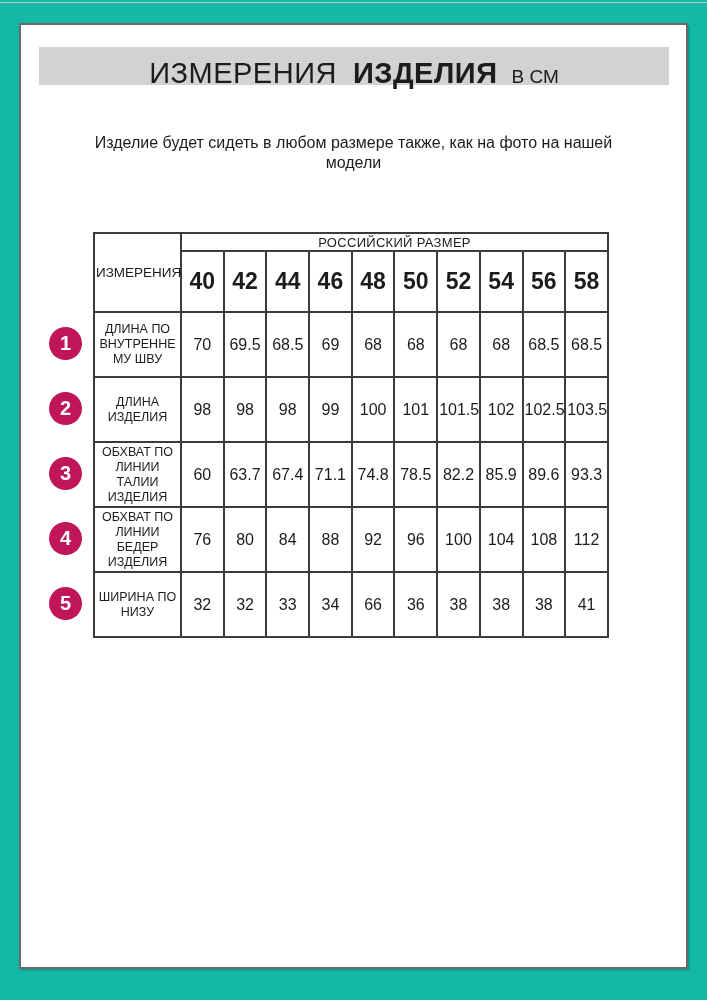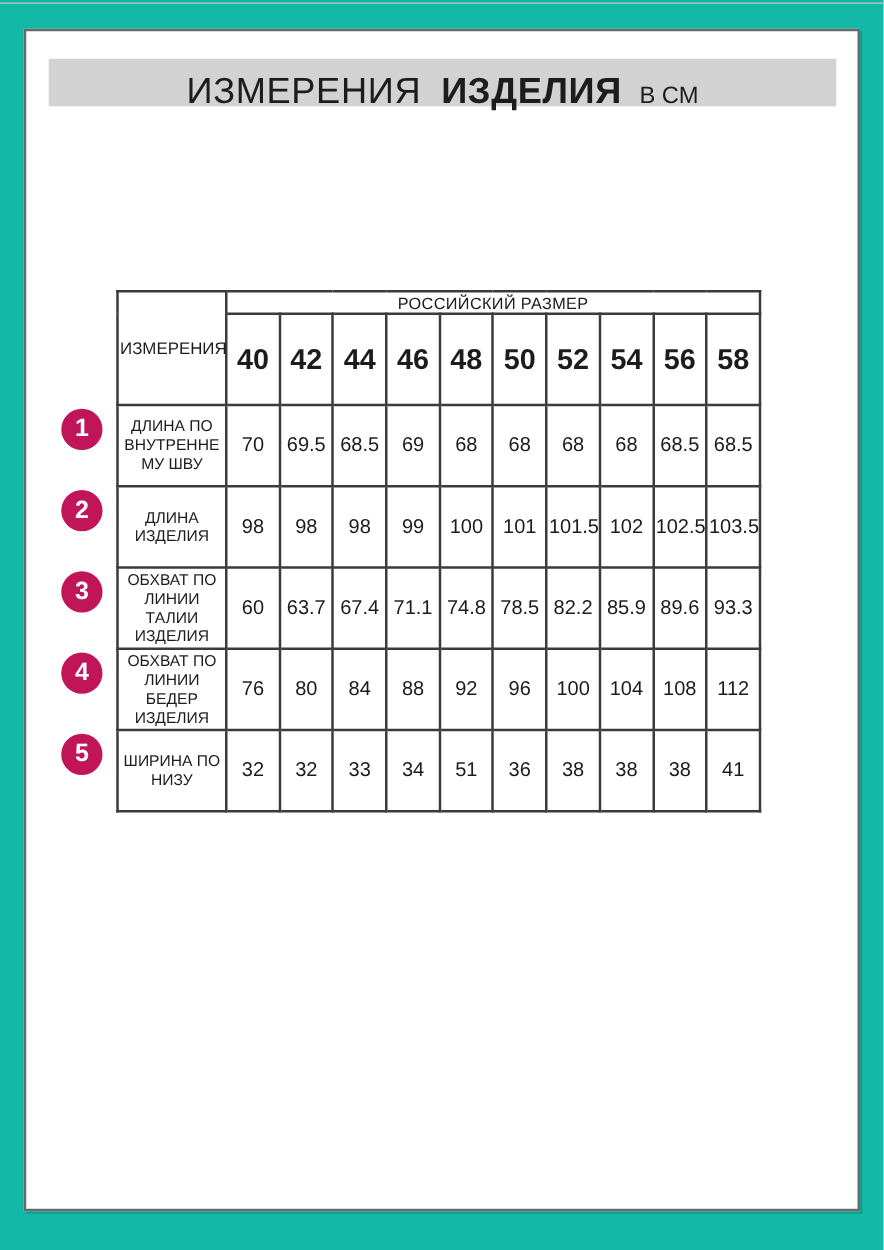--- a/index.html
+++ b/index.html
@@ -28,21 +28,21 @@
   .note-elastane { top:155px; }
 
   .table-wrap { position:absolute; left:72px; top:207px; width:516px; }
 
   table { border-collapse:collapse; table-layout:fixed; width:516px; }
   col.c-label { width:87px; }
   th, td { border:2px solid #3b3b3b; text-align:center; vertical-align:middle;
     background:#fff; font-weight:normal; padding:0 1px; }
   .group-header-cell { height:18px; font-size:13px; letter-spacing:0.3px; }
   .measure-header-cell { font-size:13.5px; }
-  .size-cell { height:73px; font-size:23px; font-weight:bold; }
+  .size-cell { height:61px; font-size:23px; font-weight:bold; }
   tbody tr { height:65px; }
   .label-cell { font-size:12.5px; line-height:15px; white-space:pre-line; }
   .value-cell { font-size:16px; }
 
   .row-badge { position:absolute; left:-44px; width:33px; height:33px; border-radius:50%;
     background:#c1155a; color:#ffffff; font-size:20px; font-weight:bold;
     display:flex; align-items:center; justify-content:center; }
   .badge-1 { top:95px; } .badge-2 { top:160px; } .badge-3 { top:225px; }
   .badge-4 { top:290px; } .badge-5 { top:355px; }
 
@@ -57,20 +57,21 @@
 
   <div class="frame">
 
     <div class="title-bar">
       <span class="title-main">ИЗМЕРЕНИЯ</span>
       <span class="title-emphasis">ИЗДЕЛИЯ</span>
       <span class="title-units">В СМ</span>
     </div>
 
 
+    <div class="note-p note-fit">Изделие будет сидеть в любом размере также, как на фото на нашей модели</div>
 
     <div class="table-wrap">
 
       <div class="row-badge badge-1">1</div>
       <div class="row-badge badge-2">2</div>
       <div class="row-badge badge-3">3</div>
       <div class="row-badge badge-4">4</div>
       <div class="row-badge badge-5">5</div>
 
       <table>
@@ -167,21 +168,21 @@
             <td class="value-cell">108</td>
             <td class="value-cell">112</td>
           </tr>
           <tr>
             <td class="label-cell">ШИРИНА ПО
 НИЗУ</td>
             <td class="value-cell">32</td>
             <td class="value-cell">32</td>
             <td class="value-cell">33</td>
             <td class="value-cell">34</td>
-            <td class="value-cell">51</td>
+            <td class="value-cell">66</td>
             <td class="value-cell">36</td>
             <td class="value-cell">38</td>
             <td class="value-cell">38</td>
             <td class="value-cell">38</td>
             <td class="value-cell">41</td>
           </tr>
         </tbody>
       </table>
     </div>
 

